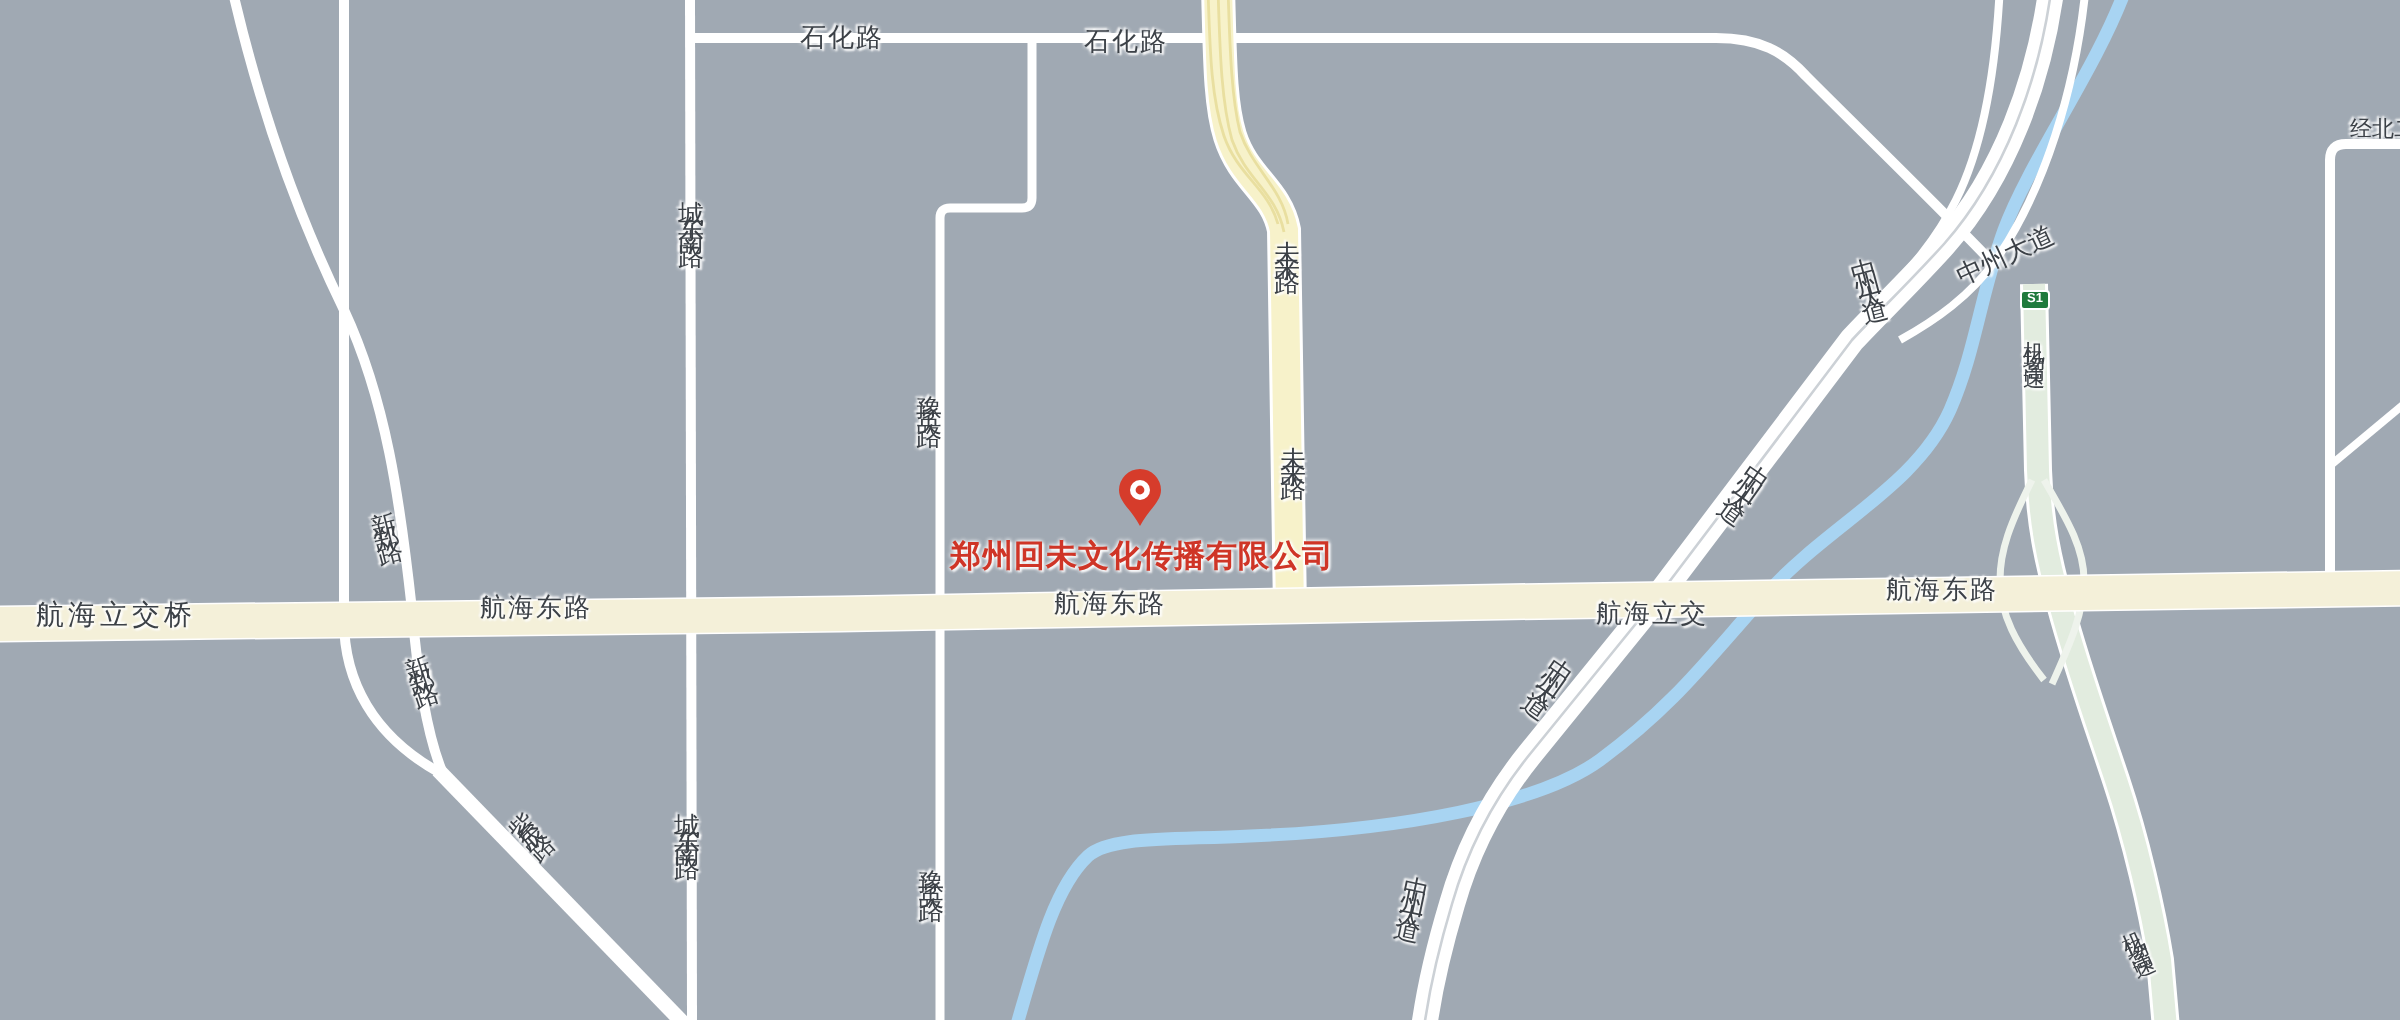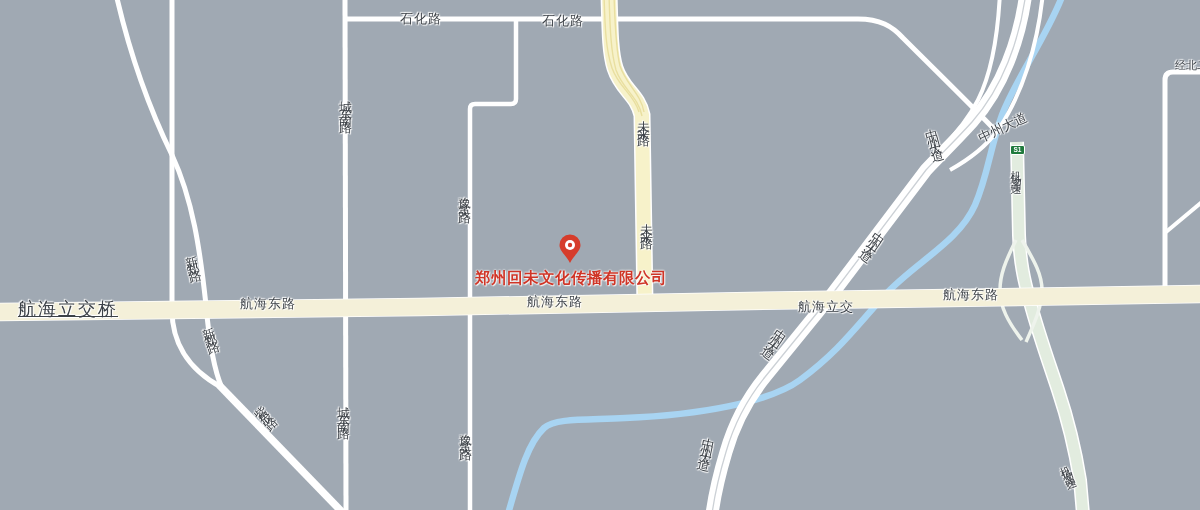--- a/index.html
+++ b/index.html
@@ -11,21 +11,21 @@
   #map{position:absolute;left:0;top:0;width:1200px;height:510px;}
   svg{position:absolute;left:0;top:0;}
   .lbl{
     position:absolute;color:#3c4147;font-size:13px;line-height:1;
     white-space:nowrap;z-index:5;
     text-shadow:0 0 2px #fff,0 0 2px #fff,1px 1px 1px #fff,-1px -1px 1px #fff;
   }
   .v{writing-mode:vertical-rl;text-orientation:upright;letter-spacing:7px;}
   .rot{transform-origin:top center;}
   .roth{transform-origin:left center;}
-  .big{font-size:18px;letter-spacing:2px;text-decoration:underline;}
+  .big{font-size:14px;letter-spacing:2px;}
   .sp1{letter-spacing:1px;}
   .poi-label{
     position:absolute;left:464px;top:268px;z-index:6;
     color:#cf3527;font-weight:bold;font-size:15.5px;letter-spacing:0.5px;
     white-space:nowrap;
     text-shadow:0 0 2px #fff,0 0 2px #fff,1px 1px 1px rgba(255,255,255,.8);
     margin-left:11px;
   }
   .shield{
     position:absolute;left:1010px;top:145px;z-index:5;

